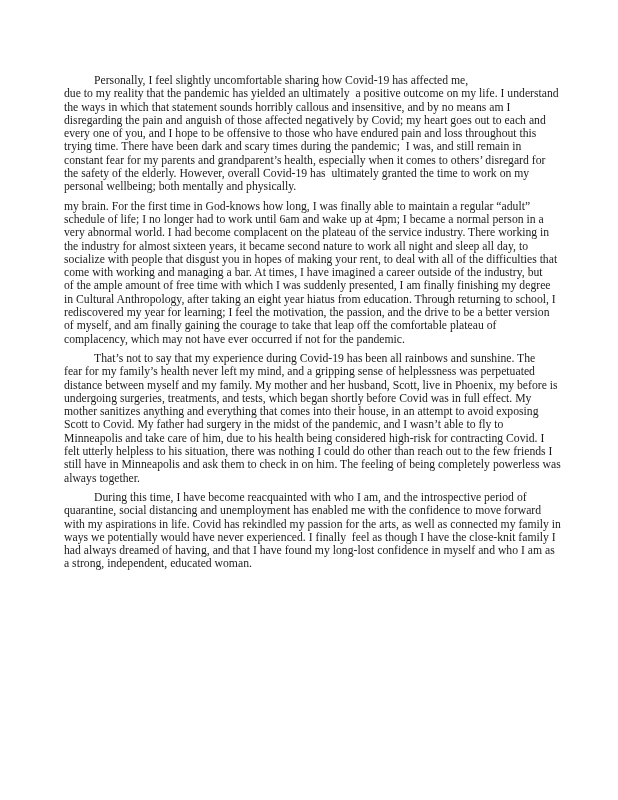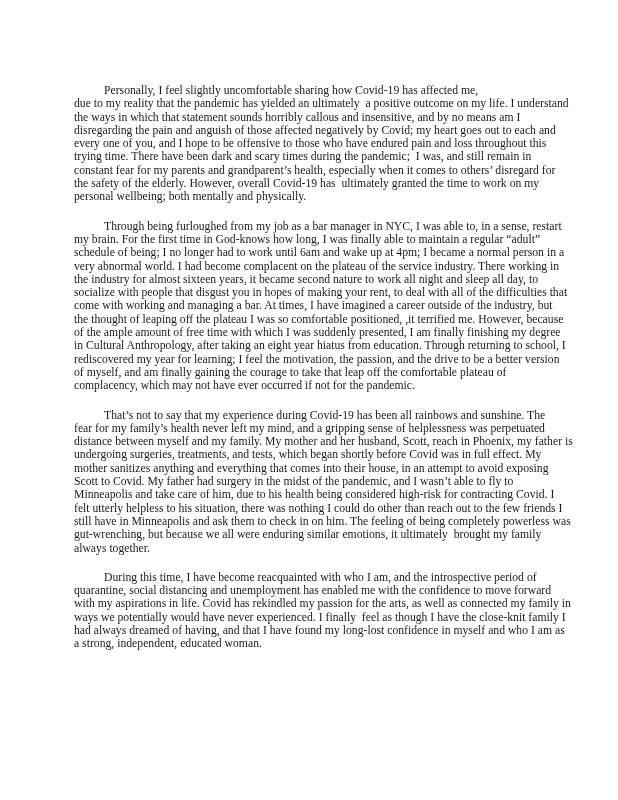--- a/index.html
+++ b/index.html
@@ -18,21 +18,21 @@
     position: absolute;
     left: 58px;
     top: 68px;
     width: 504px;
     font-family: "Liberation Serif", "DejaVu Serif", serif;
     font-size: 11.7px;
     line-height: 13.3px;
     color: #1b1b1b;
   }
   .paragraph {
-    margin: 16px;
+    margin: 6px;
     padding: 0;
   }
   .line {
     white-space: pre;   
     height: 13.3px;
   }
   .line.first {
     padding-left: 30px; 
   }
 </style>
@@ -46,45 +46,42 @@
         <div class="line">due to my reality that the pandemic has yielded an ultimately  a positive outcome on my life. I understand</div>
         <div class="line">the ways in which that statement sounds horribly callous and insensitive, and by no means am I</div>
         <div class="line">disregarding the pain and anguish of those affected negatively by Covid; my heart goes out to each and</div>
         <div class="line">every one of you, and I hope to be offensive to those who have endured pain and loss throughout this</div>
         <div class="line">trying time. There have been dark and scary times during the pandemic;  I was, and still remain in</div>
         <div class="line">constant fear for my parents and grandparent’s health, especially when it comes to others’ disregard for</div>
         <div class="line">the safety of the elderly. However, overall Covid-19 has  ultimately granted the time to work on my</div>
         <div class="line">personal wellbeing; both mentally and physically.</div>
       </div>
       <div class="paragraph">
-        <div class="line first">Through being furloughed from my job as a bar manager in NYC, I was able to, in a sense, restart</div>
         <div class="line">my brain. For the first time in God-knows how long, I was finally able to maintain a regular “adult”</div>
-        <div class="line">schedule of being; I no longer had to work until 6am and wake up at 4pm; I became a normal person in a</div>
+        <div class="line">schedule of life; I no longer had to work until 6am and wake up at 4pm; I became a normal person in a</div>
         <div class="line">very abnormal world. I had become complacent on the plateau of the service industry. There working in</div>
         <div class="line">the industry for almost sixteen years, it became second nature to work all night and sleep all day, to</div>
         <div class="line">socialize with people that disgust you in hopes of making your rent, to deal with all of the difficulties that</div>
         <div class="line">come with working and managing a bar. At times, I have imagined a career outside of the industry, but</div>
-        <div class="line">the thought of leaping off the plateau I was so comfortable positioned, ,it terrified me. However, because</div>
         <div class="line">of the ample amount of free time with which I was suddenly presented, I am finally finishing my degree</div>
         <div class="line">in Cultural Anthropology, after taking an eight year hiatus from education. Through returning to school, I</div>
         <div class="line">rediscovered my year for learning; I feel the motivation, the passion, and the drive to be a better version</div>
         <div class="line">of myself, and am finally gaining the courage to take that leap off the comfortable plateau of</div>
         <div class="line">complacency, which may not have ever occurred if not for the pandemic.</div>
       </div>
       <div class="paragraph">
         <div class="line first">That’s not to say that my experience during Covid-19 has been all rainbows and sunshine. The</div>
         <div class="line">fear for my family’s health never left my mind, and a gripping sense of helplessness was perpetuated</div>
-        <div class="line">distance between myself and my family. My mother and her husband, Scott, reach in Phoenix, my father is</div>
+        <div class="line">distance between myself and my family. My mother and her husband, Scott, live in Phoenix, my before is</div>
         <div class="line">undergoing surgeries, treatments, and tests, which began shortly before Covid was in full effect. My</div>
         <div class="line">mother sanitizes anything and everything that comes into their house, in an attempt to avoid exposing</div>
         <div class="line">Scott to Covid. My father had surgery in the midst of the pandemic, and I wasn’t able to fly to</div>
         <div class="line">Minneapolis and take care of him, due to his health being considered high-risk for contracting Covid. I</div>
         <div class="line">felt utterly helpless to his situation, there was nothing I could do other than reach out to the few friends I</div>
         <div class="line">still have in Minneapolis and ask them to check in on him. The feeling of being completely powerless was</div>
-        <div class="line">gut-wrenching, but because we all were enduring similar emotions, it ultimately  brought my family</div>
         <div class="line">always together.</div>
       </div>
       <div class="paragraph">
         <div class="line first">During this time, I have become reacquainted with who I am, and the introspective period of</div>
         <div class="line">quarantine, social distancing and unemployment has enabled me with the confidence to move forward</div>
         <div class="line">with my aspirations in life. Covid has rekindled my passion for the arts, as well as connected my family in</div>
         <div class="line">ways we potentially would have never experienced. I finally  feel as though I have the close-knit family I</div>
         <div class="line">had always dreamed of having, and that I have found my long-lost confidence in myself and who I am as</div>
         <div class="line">a strong, independent, educated woman.</div>
       </div>

